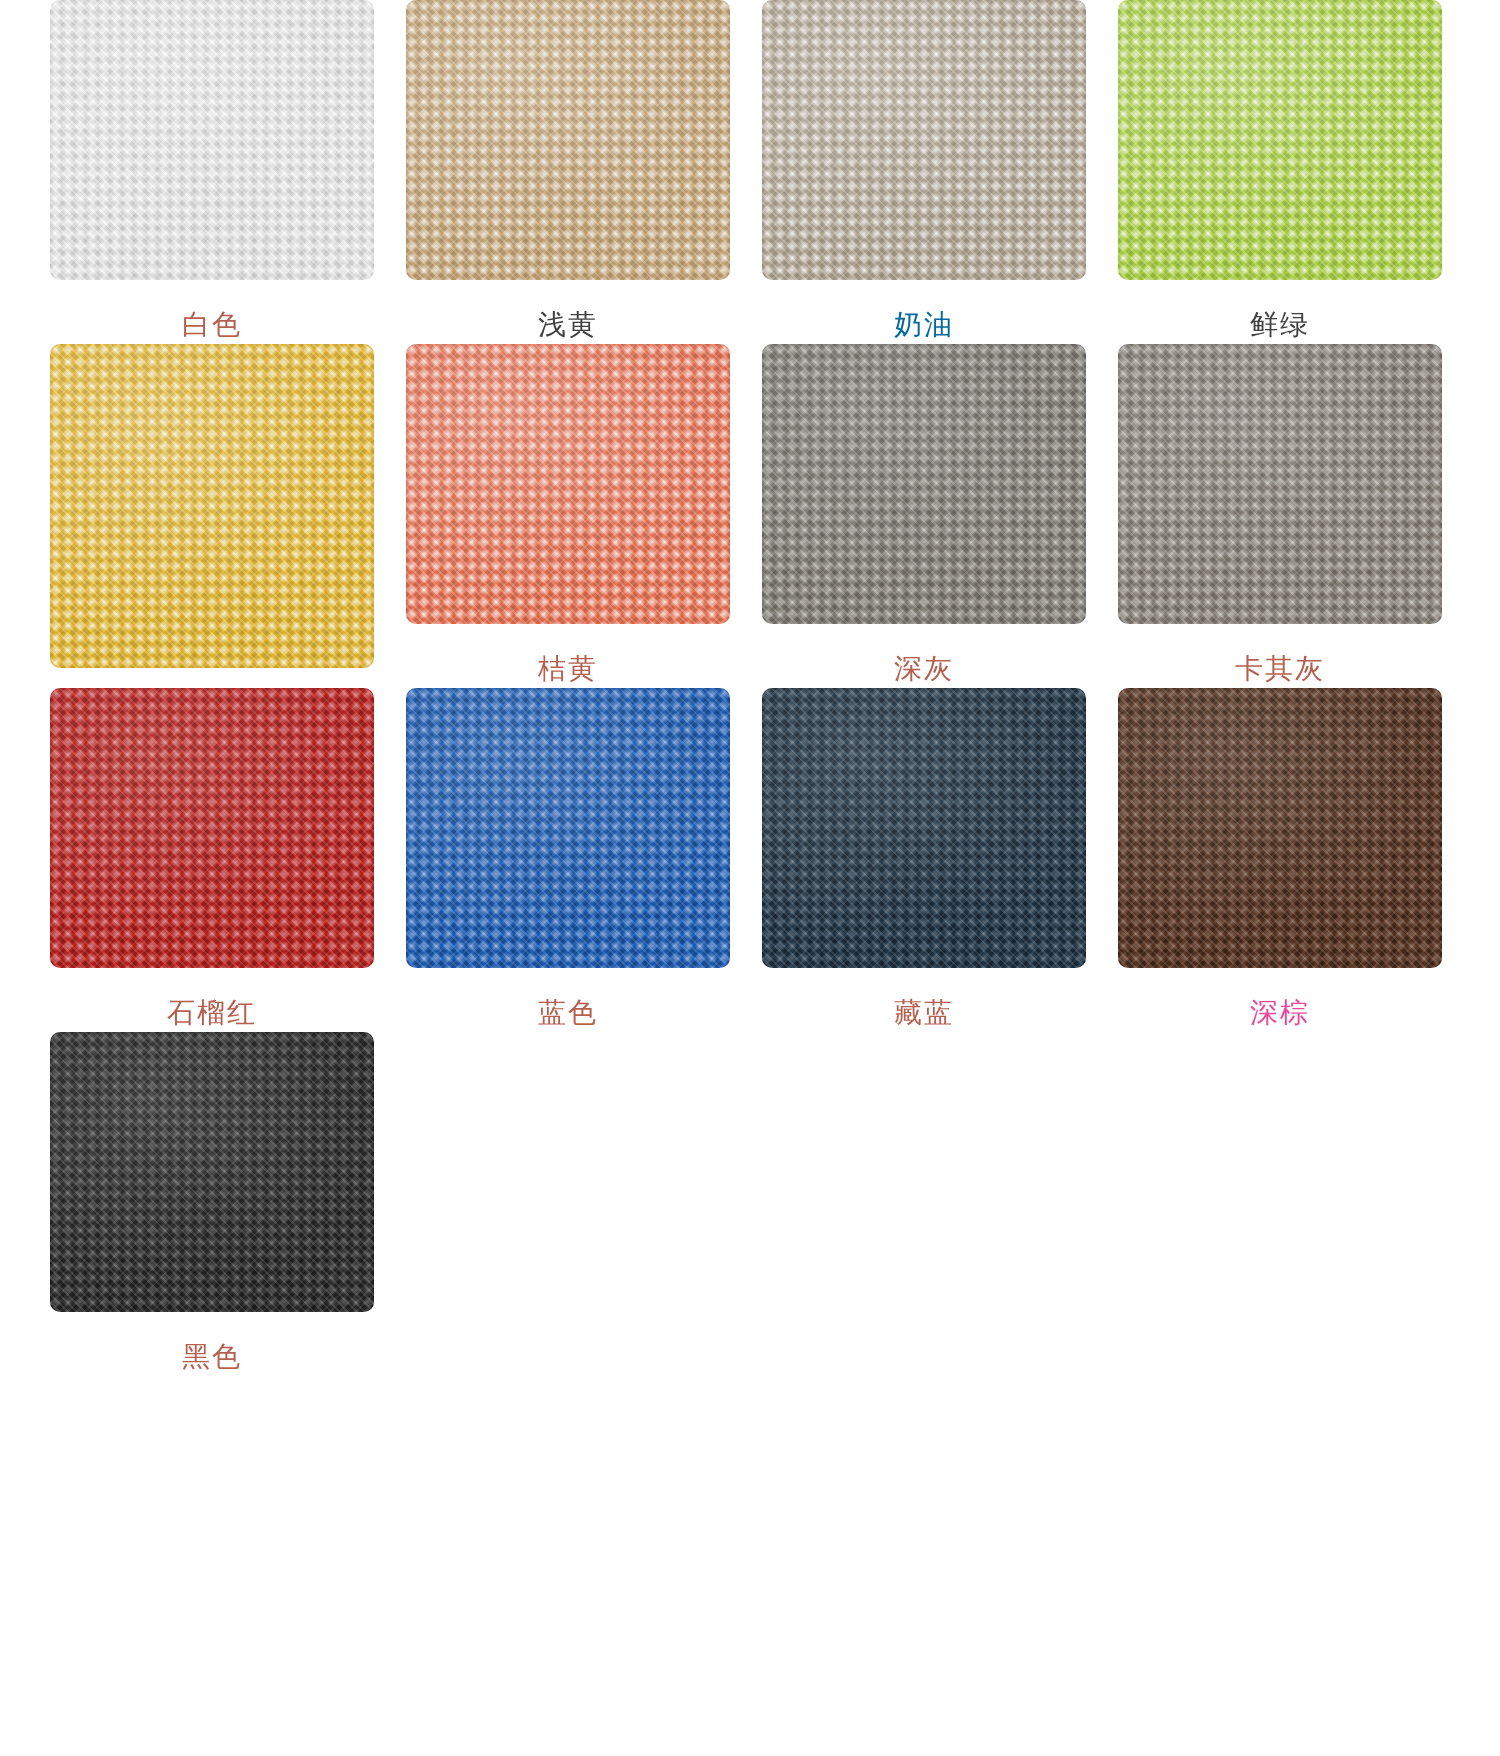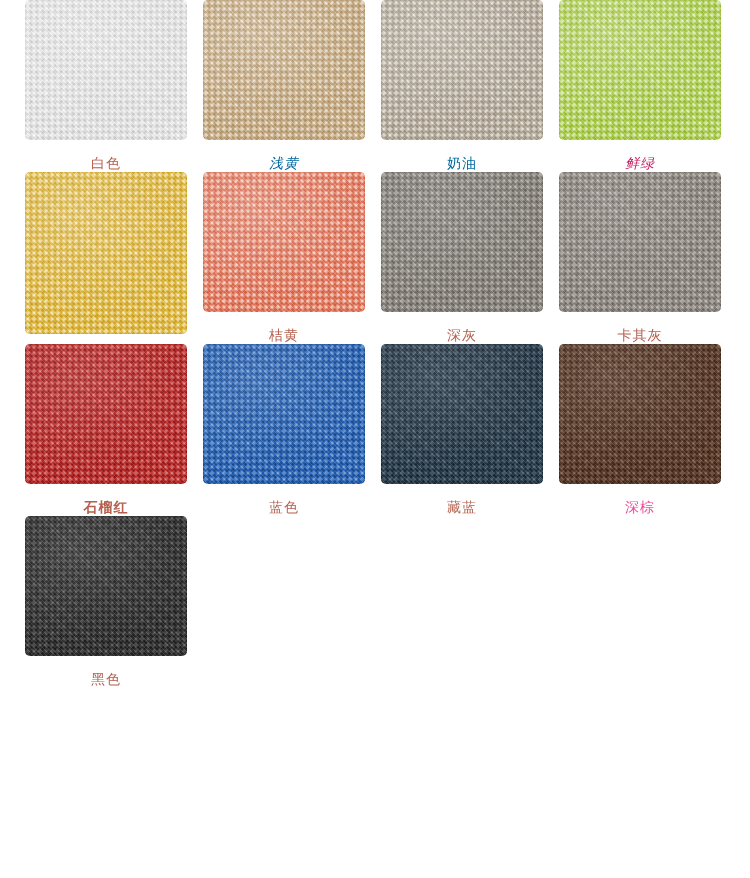--- a/index.html
+++ b/index.html
@@ -120,48 +120,48 @@
 </head>
 <body style="background: rgb(255, 255, 255);">
 
 <div id="swatch-grid">
     <div class="swatch-cell">
       <div class="swatch-tile light" style="background-color: rgb(235, 235, 235);"></div>
       <div class="swatch-label" style="color: rgb(181, 96, 78);">白色</div>
     </div>
     <div class="swatch-cell">
       <div class="swatch-tile light" style="background-color: rgb(201, 168, 120);"></div>
-      <div class="swatch-label" style="color: #0369a1; font-style: italic;">浅黄</div>
+      <div class="swatch-label" style="color: #404040;">浅黄</div>
     </div>
     <div class="swatch-cell">
       <div class="swatch-tile light" style="background-color: rgb(179, 167, 148);"></div>
       <div class="swatch-label" style="color: #0369a1;">奶油</div>
     </div>
     <div class="swatch-cell">
       <div class="swatch-tile light" style="background-color: rgb(171, 212, 62);"></div>
-      <div class="swatch-label" style="color: #be185d; font-style: italic;">鲜绿</div>
+      <div class="swatch-label" style="color: #404040;">鲜绿</div>
     </div>
     <div class="swatch-cell">
       <div class="swatch-tile light" style="background-color: rgb(232, 185, 42);"></div>
     </div>
     <div class="swatch-cell">
       <div class="swatch-tile light" style="background-color: rgb(237, 112, 80);"></div>
       <div class="swatch-label" style="color: rgb(181, 96, 78);">桔黄</div>
     </div>
     <div class="swatch-cell">
       <div class="swatch-tile" style="background-color: rgb(141, 136, 128);"></div>
       <div class="swatch-label" style="color: rgb(181, 96, 78);">深灰</div>
     </div>
     <div class="swatch-cell">
       <div class="swatch-tile" style="background-color: rgb(150, 142, 134);"></div>
       <div class="swatch-label" style="color: rgb(181, 96, 78);">卡其灰</div>
     </div>
     <div class="swatch-cell">
       <div class="swatch-tile" style="background-color: rgb(201, 32, 30);"></div>
-      <div class="swatch-label" style="color: rgb(181, 96, 78); font-weight: bold;">石榴红</div>
+      <div class="swatch-label" style="color: rgb(181, 96, 78);">石榴红</div>
     </div>
     <div class="swatch-cell">
       <div class="swatch-tile" style="background-color: rgb(29, 99, 196);"></div>
       <div class="swatch-label" style="color: rgb(181, 96, 78);">蓝色</div>
     </div>
     <div class="swatch-cell">
       <div class="swatch-tile dark" style="background-color: rgb(34, 57, 76);"></div>
       <div class="swatch-label" style="color: rgb(181, 96, 78);">藏蓝</div>
     </div>
     <div class="swatch-cell">

